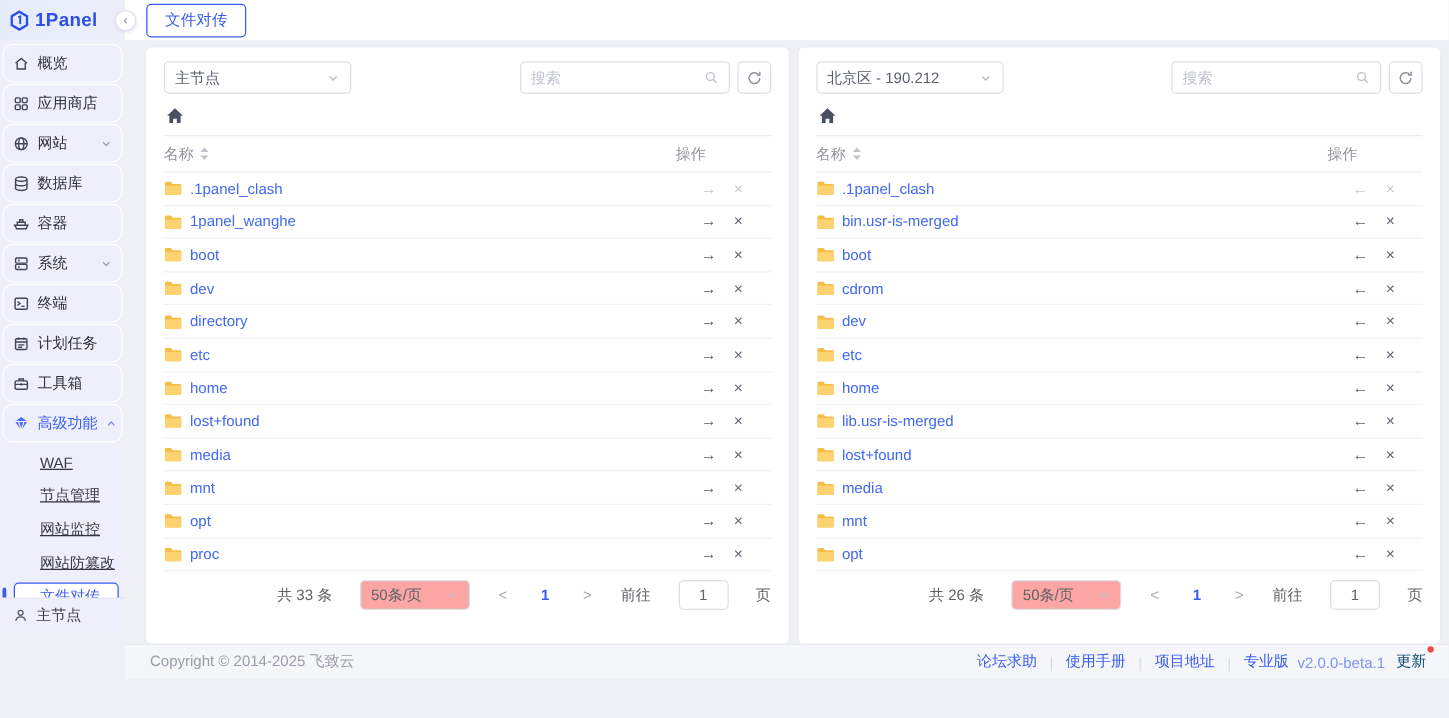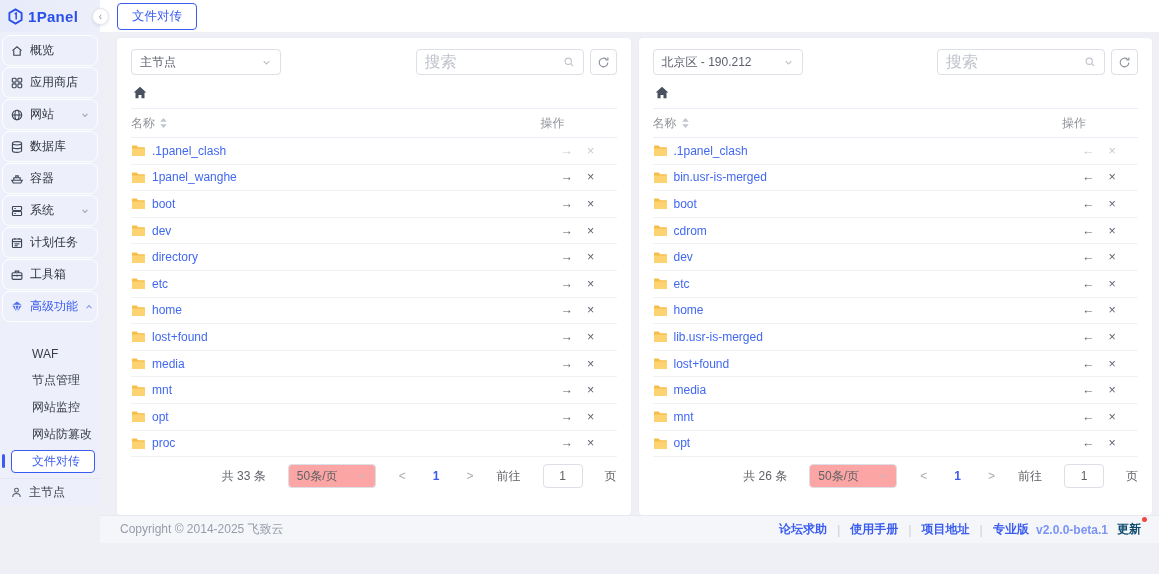--- a/index.html
+++ b/index.html
@@ -12,37 +12,37 @@
   .logo-row{height:32px;display:flex;align-items:center;gap:4px;padding-left:7px;background:linear-gradient(90deg,#e6ebfa,#edeffa);}
   .logo-text{color:#2b50e8;font-weight:bold;font-size:15px;letter-spacing:.3px;}
   .collapse-btn{position:absolute;left:92px;top:8px;width:17px;height:17px;border-radius:50%;background:#fff;border:1px solid #e1e4f0;color:#8a90a0;font-size:10px;line-height:15px;text-align:center;z-index:6;box-shadow:0 1px 3px rgba(40,60,120,.12);cursor:pointer;}
   .menu{flex:1;padding:2px;overflow:hidden;}
   .mitem{height:31px;margin:1px 0;display:flex;align-items:center;gap:6px;padding:0 7px;border:1px solid rgba(255,255,255,.9);border-radius:8px;cursor:pointer;}
   .mitem .micon{display:flex;}
   .mitem .micon svg{width:14px;height:14px;}
   .mlabel{font-size:12px;color:#2e333d;white-space:nowrap;}
   .mchev{margin-left:auto;display:flex;}
   .mitem.active .mlabel{color:#3a5cf0;}
-  .sub{padding:17px 0;}
+  .sub{padding:1px 0;text-decoration:underline;}
   .sitem{height:27px;display:flex;align-items:center;padding-left:30px;font-size:12px;color:#383d48;cursor:pointer;white-space:nowrap;}
   .sitem.selected{position:relative;height:23px;margin:2px 3px 2px 9px;padding-left:20px;background:#fff;border:1px solid #3a5cf0;border-radius:4px;color:#3a5cf0;}
   .sitem.selected::before{content:"";position:absolute;left:-10px;top:3px;width:3px;height:14px;background:#3a5cf0;border-radius:2px;}
   .sidebar-bottom{height:28px;display:flex;align-items:center;gap:6px;padding-left:10px;font-size:12px;color:#383d48;border-top:1px solid #e4e7f3;cursor:pointer;}
 
   
   .main{flex:1;display:flex;flex-direction:column;min-width:0;}
   .topbar{height:32px;background:#fff;display:flex;align-items:center;padding-left:17px;flex-shrink:0;}
   .tab{border:1px solid #3a5cf0;color:#3a5cf0;background:#fff;border-radius:4px;padding:4px 14px;font-size:12.5px;cursor:pointer;}
   .content{flex:1;background:#eef0f5;display:flex;gap:8px;padding:6px 7px 0 17px;align-items:flex-start;}
   .card{background:#fff;border-radius:4px;flex:1;height:477px;padding:11px 14px;display:flex;flex-direction:column;box-shadow:0 0 2px rgba(30,40,90,.04);}
   .card-head{display:flex;justify-content:space-between;align-items:center;}
   .nselect{width:150px;height:26px;border:1px solid #dcdfe6;border-radius:4px;display:flex;align-items:center;justify-content:space-between;padding:0 8px;color:#5a5f6b;background:#fff;cursor:pointer;}
   .head-right{display:flex;gap:6px;}
   .search{width:168px;height:26px;border:1px solid #dcdfe6;border-radius:4px;display:flex;align-items:center;padding:0 8px;background:#fff;}
-  .search input{border:0;outline:0;flex:1;min-width:0;font-size:16px;color:#333;font-family:inherit;background:transparent;}
+  .search input{border:0;outline:0;flex:1;min-width:0;font-size:12px;color:#333;font-family:inherit;background:transparent;}
   .search input::placeholder{color:#bfc3cc;}
   .refresh-btn{width:27px;height:26px;border:1px solid #dcdfe6;border-radius:4px;background:#fff;display:flex;align-items:center;justify-content:center;cursor:pointer;}
   .home-row{margin:11px 0 9px 2px;display:flex;cursor:pointer;width:16px;}
   .thead{display:flex;align-items:center;height:30px;border-top:1px solid #ebeef5;border-bottom:1px solid #ebeef5;color:#909399;}
   .thname{display:flex;align-items:center;gap:4px;flex:1;}
   .thops{width:76px;}
   .sorter{display:flex;cursor:pointer;}
   .frow{display:flex;align-items:center;height:26.6px;border-bottom:1px solid #f0f2f5;}
   .ficon{display:flex;}
   .fname{color:#4168f0;margin-left:6px;cursor:pointer;text-decoration:none;}
@@ -53,21 +53,21 @@
   .ops .op:last-child{margin-left:14px;color:#6b7widt078;}
   .frow.muted .ops .op{color:#c5c9d2;}
   .pagination{margin-top:7px;display:flex;justify-content:flex-end;align-items:center;gap:22px;color:#606266;}
   .psize{width:88px;height:24px;border:1px solid #dcdfe6;border-radius:4px;display:flex;align-items:center;justify-content:space-between;padding:0 8px;cursor:pointer;background:#fca5a5;}
   .pbtn{color:#a8abb2;font-size:12px;cursor:pointer;padding:0 1px;}
   .pcur{color:#3a5cf0;font-weight:bold;padding:0 4px;cursor:pointer;}
   .goto-input{width:40px;height:24px;border:1px solid #dcdfe6;border-radius:4px;text-align:center;font-size:12px;color:#606266;outline:none;font-family:inherit;}
 
   footer{height:28px;background:#f4f6f9;border-top:1px solid #e7eaf0;display:flex;align-items:center;justify-content:space-between;padding:0 18px 0 20px;flex-shrink:0;}
   .copy{color:#989dab;}
-  .flinks{display:flex;align-items:center;font-weight:bold;}
+  .flinks{display:flex;align-items:center;}
   .flink{color:#3a5cf0;cursor:pointer;}
   .fsep{color:#d8dbe2;margin:0 10px;}
   .fver{color:#7b94f4;margin-left:7px;cursor:pointer;}
   .fupd{color:#0c4a6e;margin-left:9px;position:relative;cursor:pointer;}
   .fupd::after{content:"";position:absolute;right:-6px;top:-4px;width:5px;height:5px;border-radius:50%;background:#f0483e;}
 </style>
 </head>
 <body>
 
 <div class="app">
@@ -147,20 +147,30 @@
               <line x1="5" y1="5.1" x2="6.6" y2="5.1"></line>
               <line x1="5" y1="10.9" x2="6.6" y2="10.9"></line>
             </svg>
           </span>
           <span class="mlabel">系统</span>
           <span class="mchev">
             <svg width="10" height="10" viewBox="0 0 16 16" fill="none" stroke="#9aa0ad" stroke-width="1.7">
               <polyline points="4,6 8,10.2 12,6"></polyline>
             </svg>
           </span>
+        </div>
+        <div class="mitem">
+          <span class="micon">
+            <svg width="14" height="14" viewBox="0 0 16 16" fill="none" stroke="#3f4656" stroke-width="1.3">
+              <rect x="2.4" y="3" width="11.2" height="10" rx="1.2"></rect>
+              <polyline points="4.6,6 6.8,7.8 4.6,9.6"></polyline>
+              <line x1="8" y1="10.4" x2="11" y2="10.4"></line>
+            </svg>
+          </span>
+          <span class="mlabel">终端</span>
         </div>
         <div class="mitem">
           <span class="micon">
             <svg width="14" height="14" viewBox="0 0 16 16" fill="none" stroke="#3f4656" stroke-width="1.3">
               <rect x="2.8" y="3.4" width="10.4" height="9.8" rx="1"></rect>
               <line x1="2.8" y1="6.4" x2="13.2" y2="6.4"></line>
               <line x1="5.6" y1="2.2" x2="5.6" y2="4.4"></line>
               <line x1="10.4" y1="2.2" x2="10.4" y2="4.4"></line>
               <line x1="5.2" y1="9" x2="10.8" y2="9"></line>
               <line x1="5.2" y1="11.2" x2="8.8" y2="11.2"></line>

